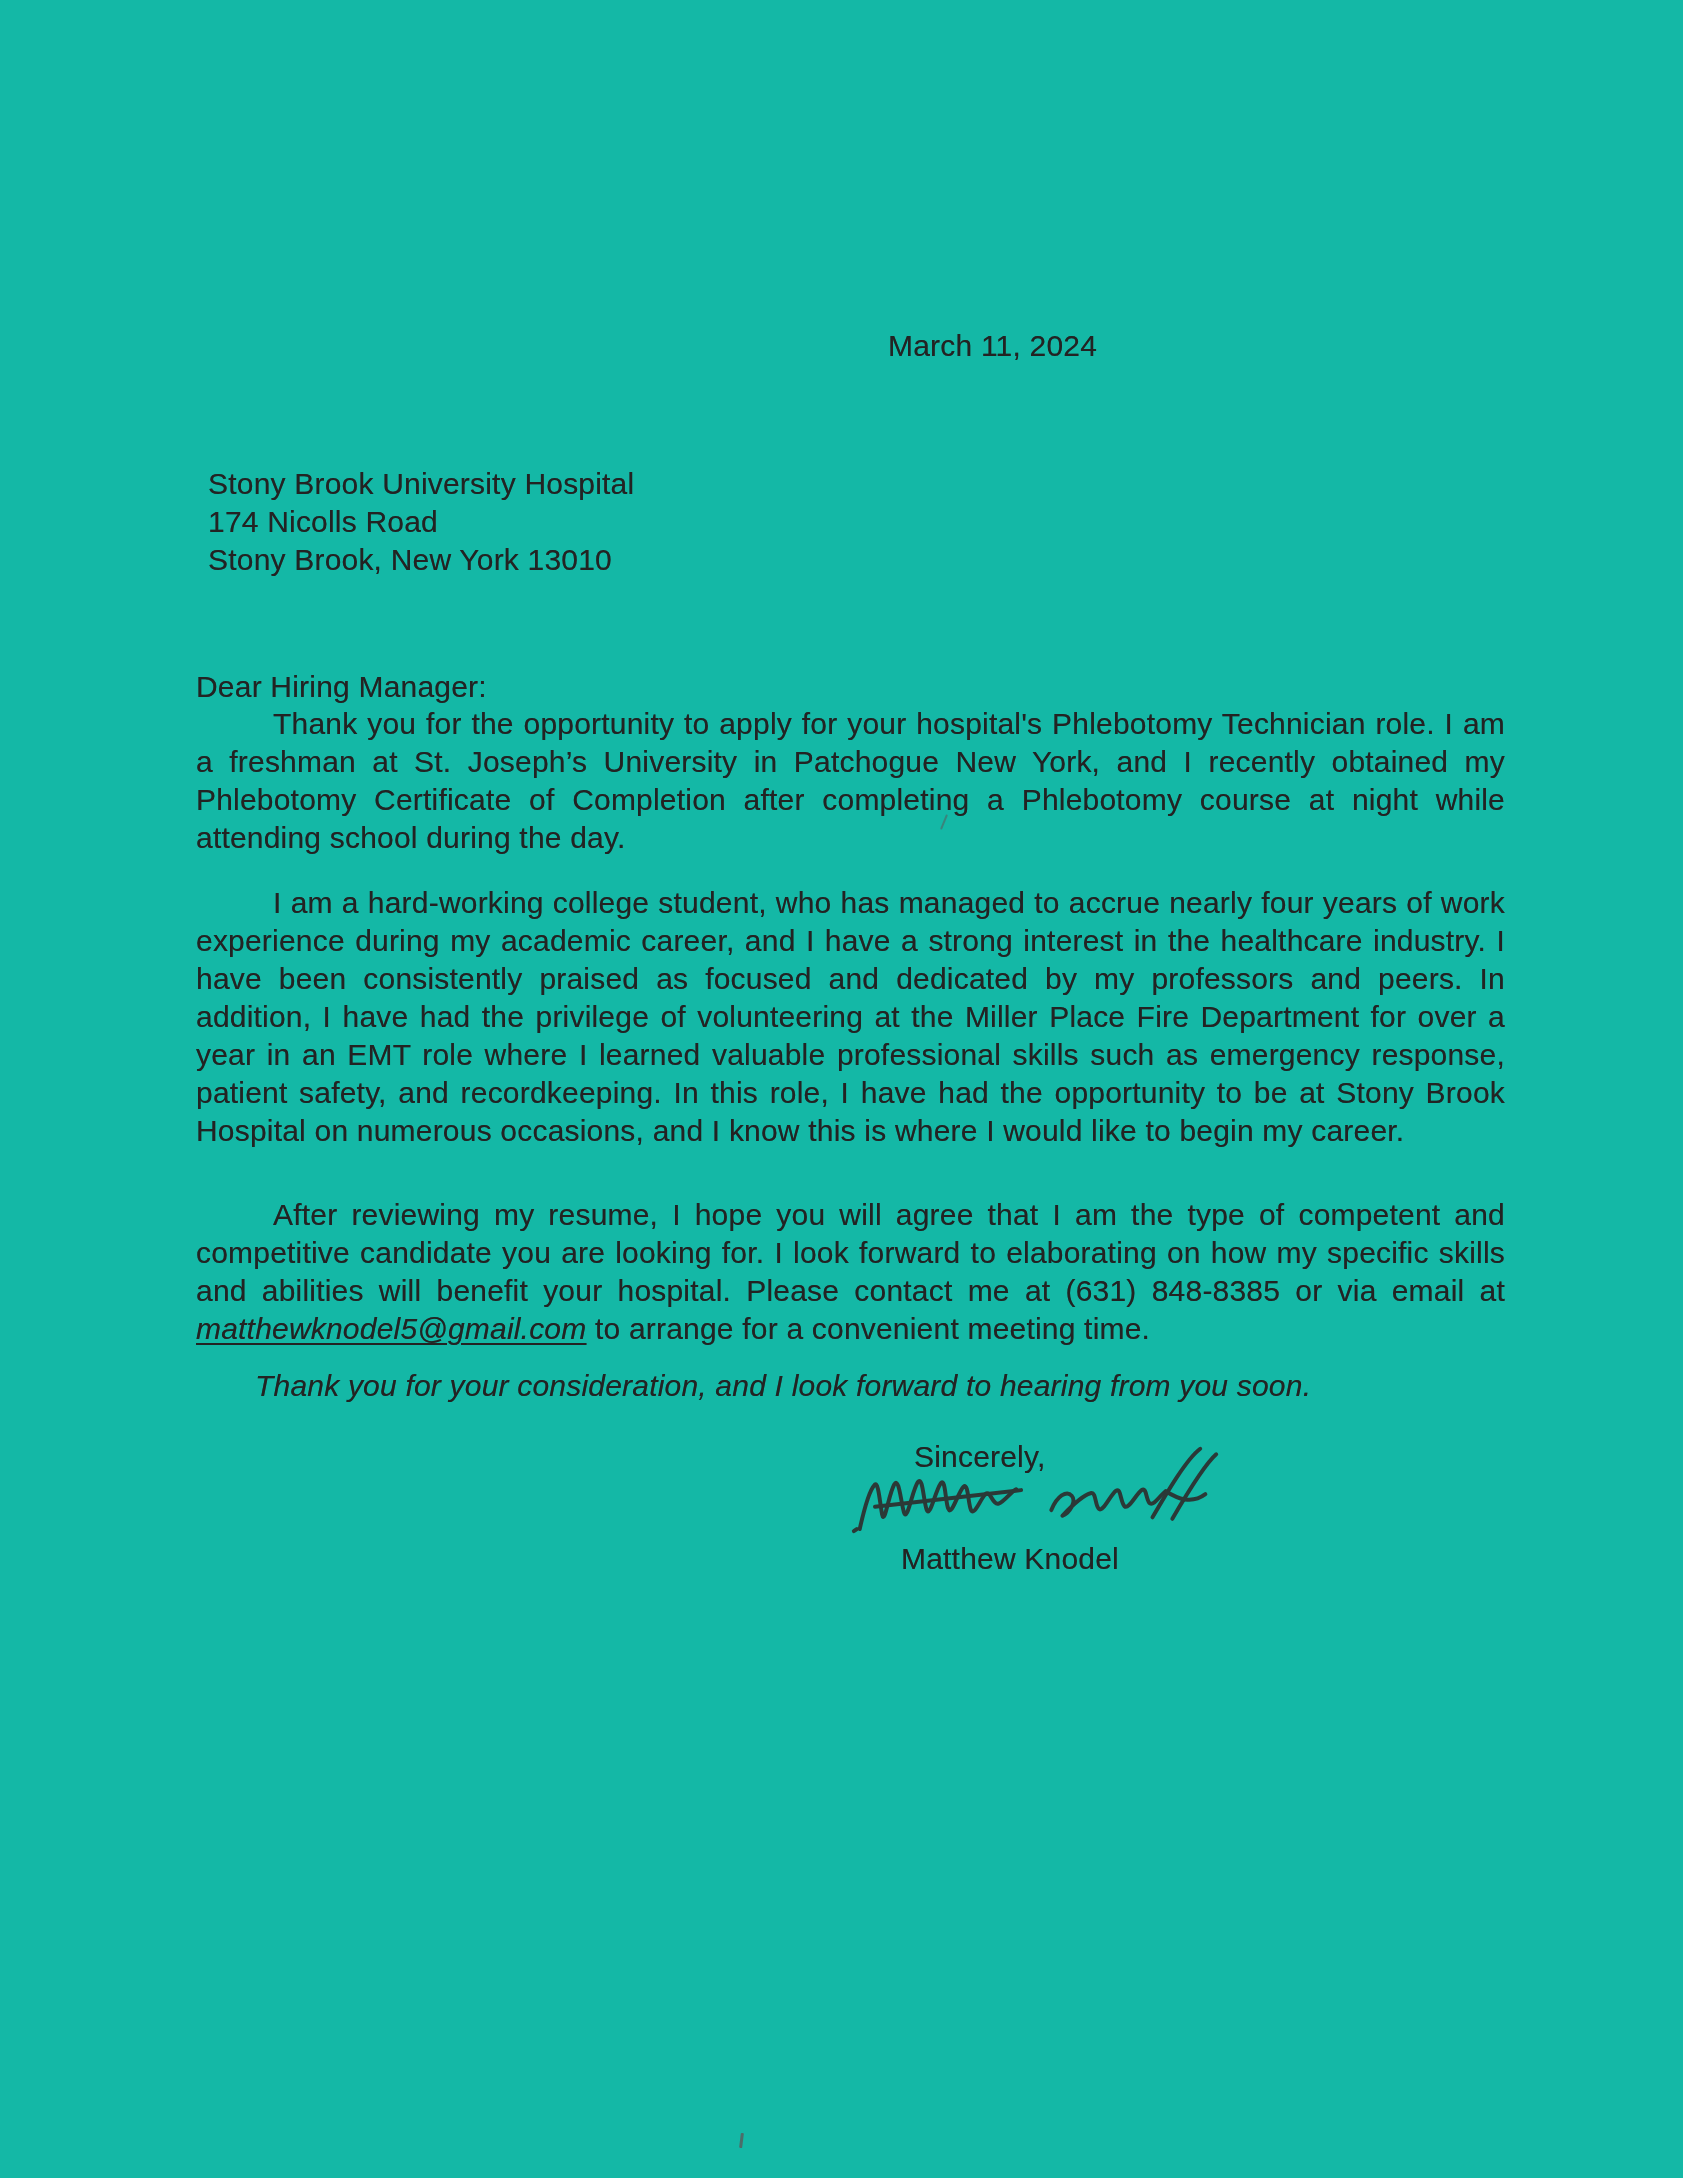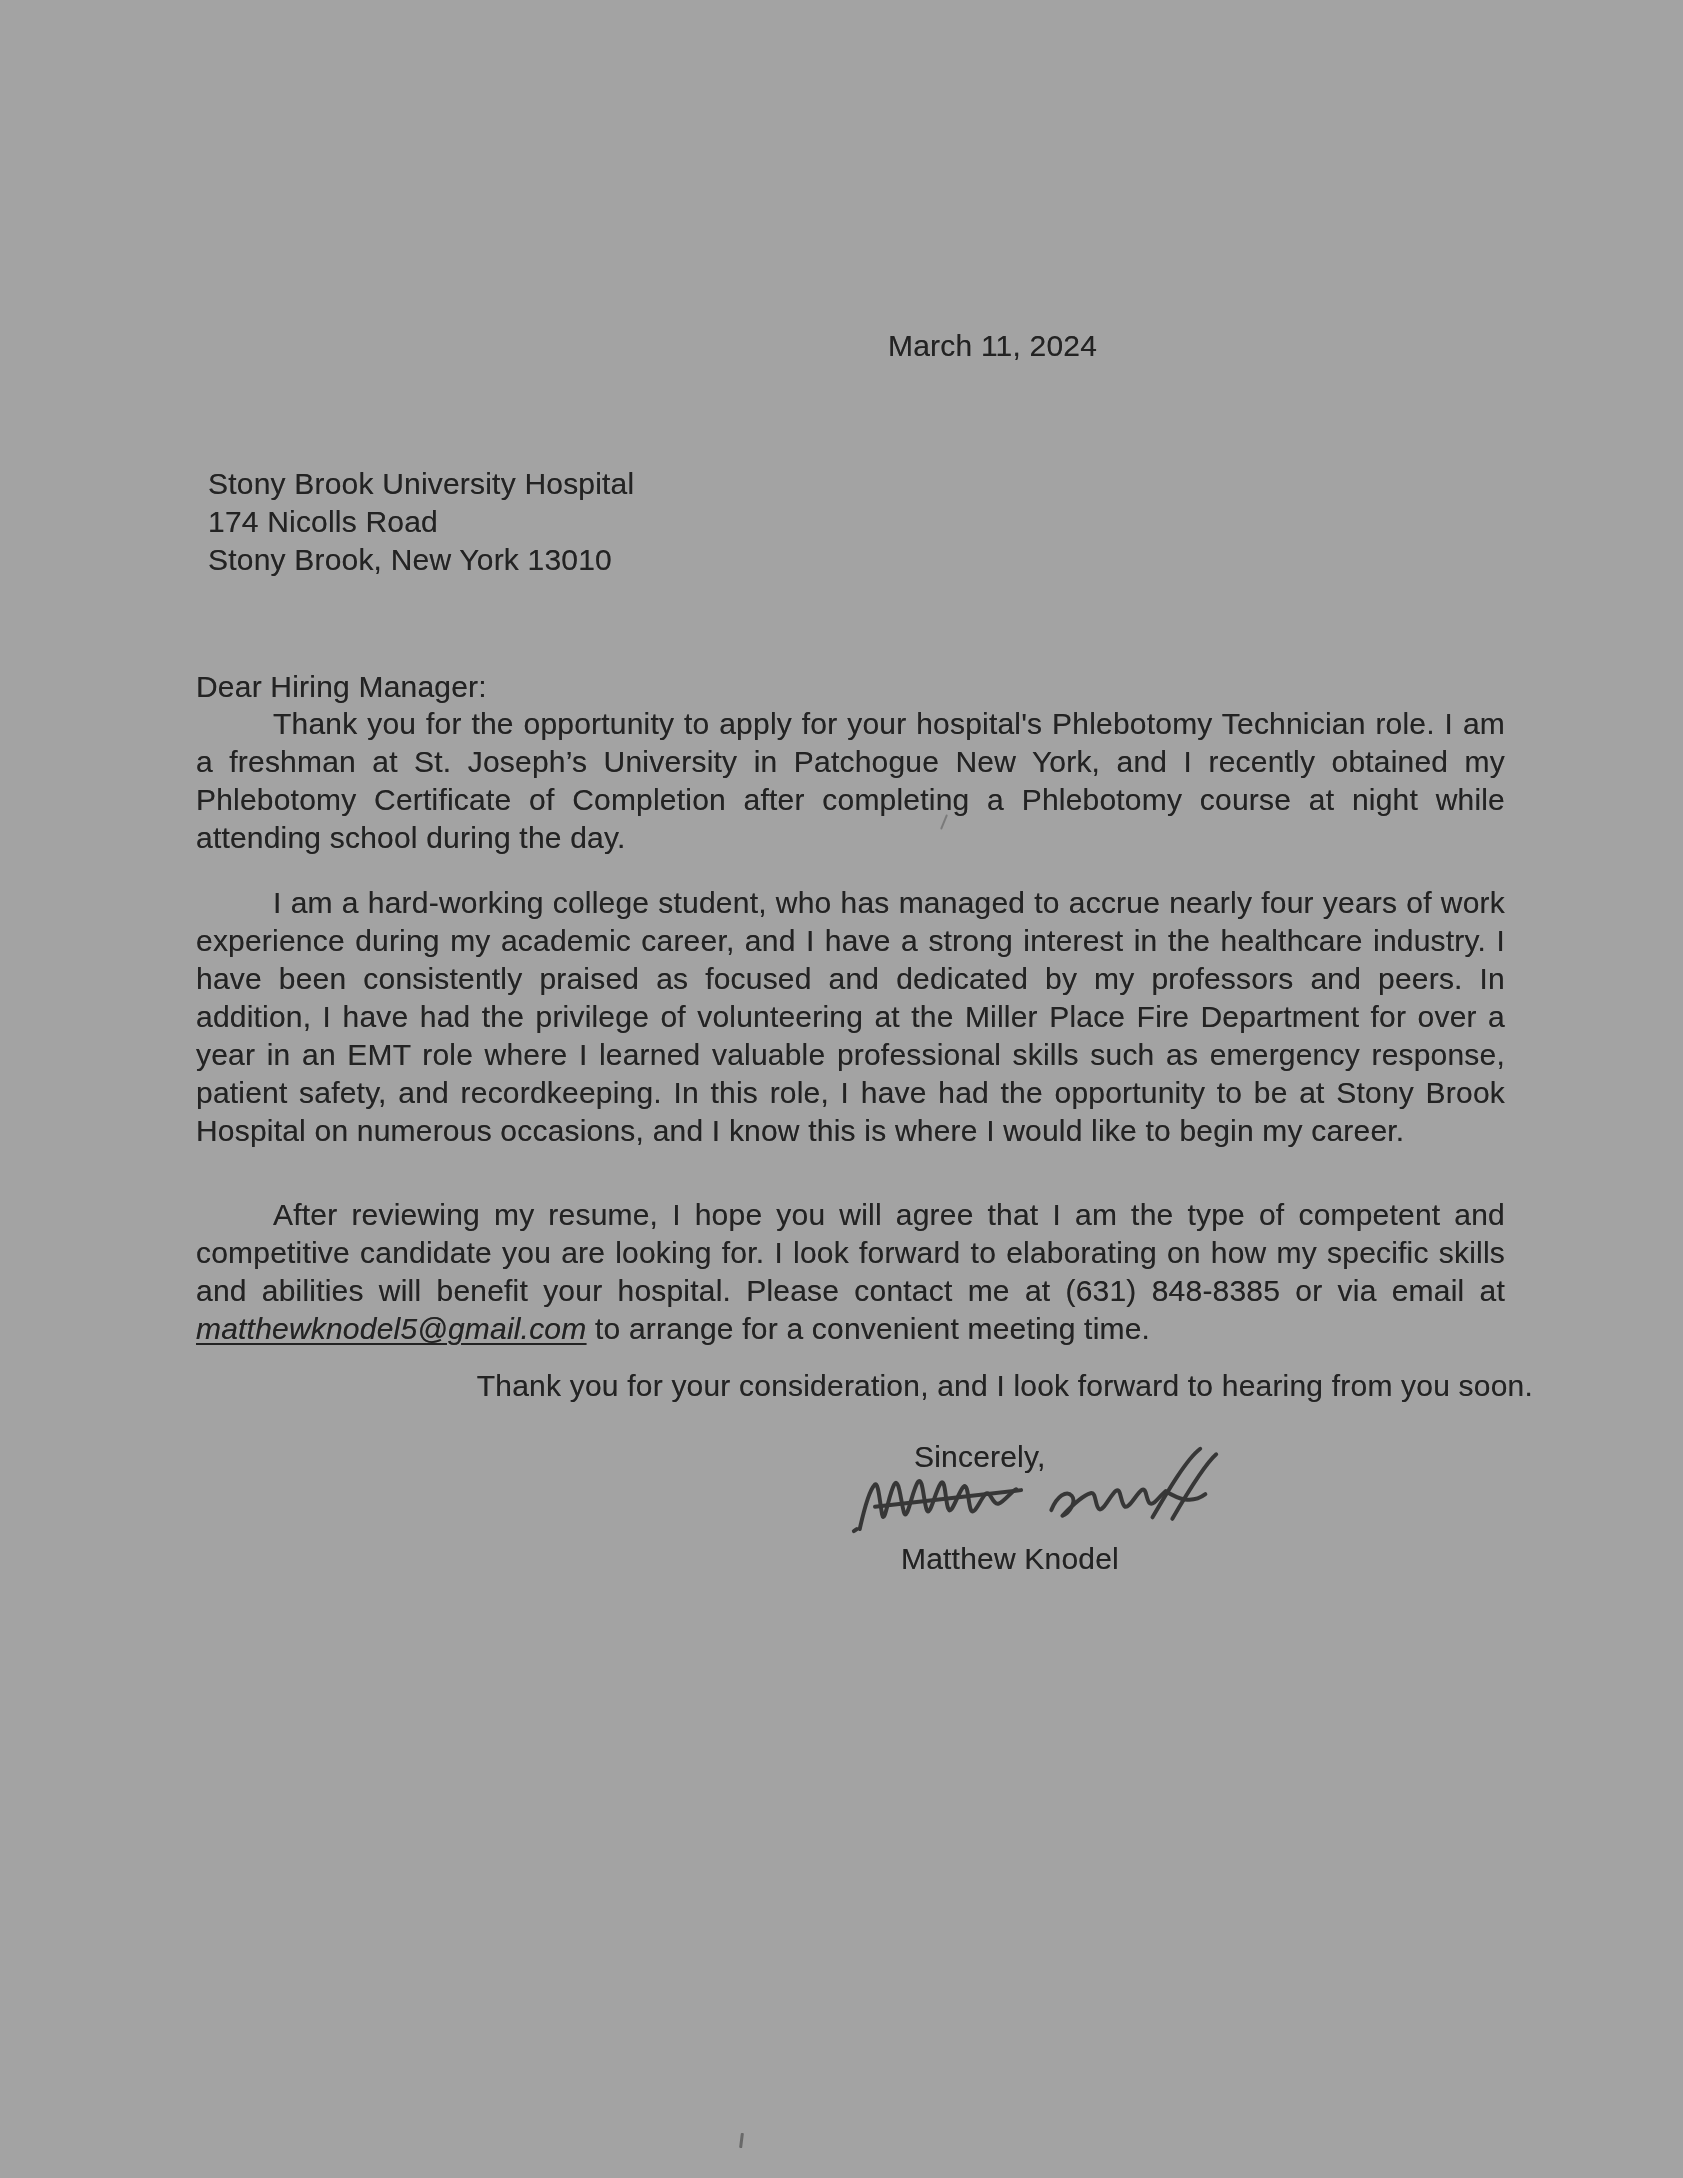--- a/index.html
+++ b/index.html
@@ -4,21 +4,21 @@
 <style>
   html, body {
     margin: 0;
     padding: 0;
     background: #e8e8e8;
   }
   .sheet {
     position: relative;
     width: 1683px;
     height: 2178px;
-    background: #a3a3a3;
+    background: #14b8a6;
     overflow: hidden;
     font-family: "Liberation Sans", sans-serif;
     color: #232323;
   }
   .txt {
     font-size: 30px;
     line-height: 38px;
     color: #232323;
     letter-spacing: 0.2px;
     text-shadow: 0 0 0.6px rgba(35,35,35,0.55);
@@ -30,21 +30,21 @@
   .salutation { left: 196px; top: 668px; }
   .para {
     left: 196px;
     width: 1309px;
     text-align: justify;
     text-indent: 77px;
   }
   .p1 { top: 705px; }
   .p2 { top: 884px; }
   .p3 { top: 1196px; }
-  .closing-par { top: 1367px; text-align: right; text-indent: 59px; width: 1337px; }
+  .closing-par { top: 1367px; text-align: left; text-indent: 59px; width: 1337px; font-style: italic; }
   .email-underline {
     text-decoration: underline;
     text-decoration-thickness: 2px;
     text-underline-offset: 4px;
     font-style: italic;
   }
   .sincerely { left: 898px; top: 1438px; margin-left: 16px; }
   .typed-name { left: 901px; top: 1540px; }
   .signature-box {
     left: 849px;

